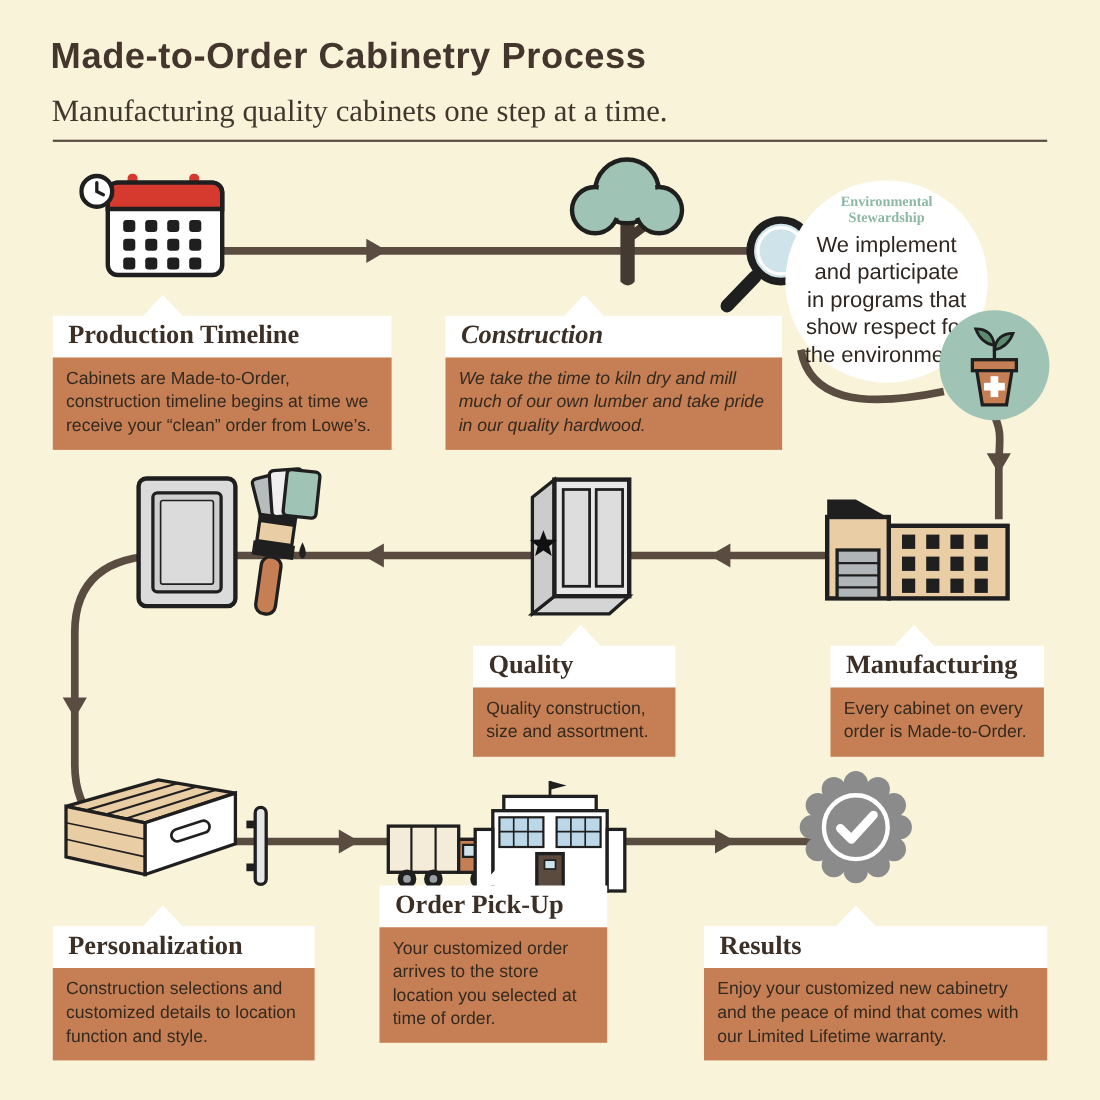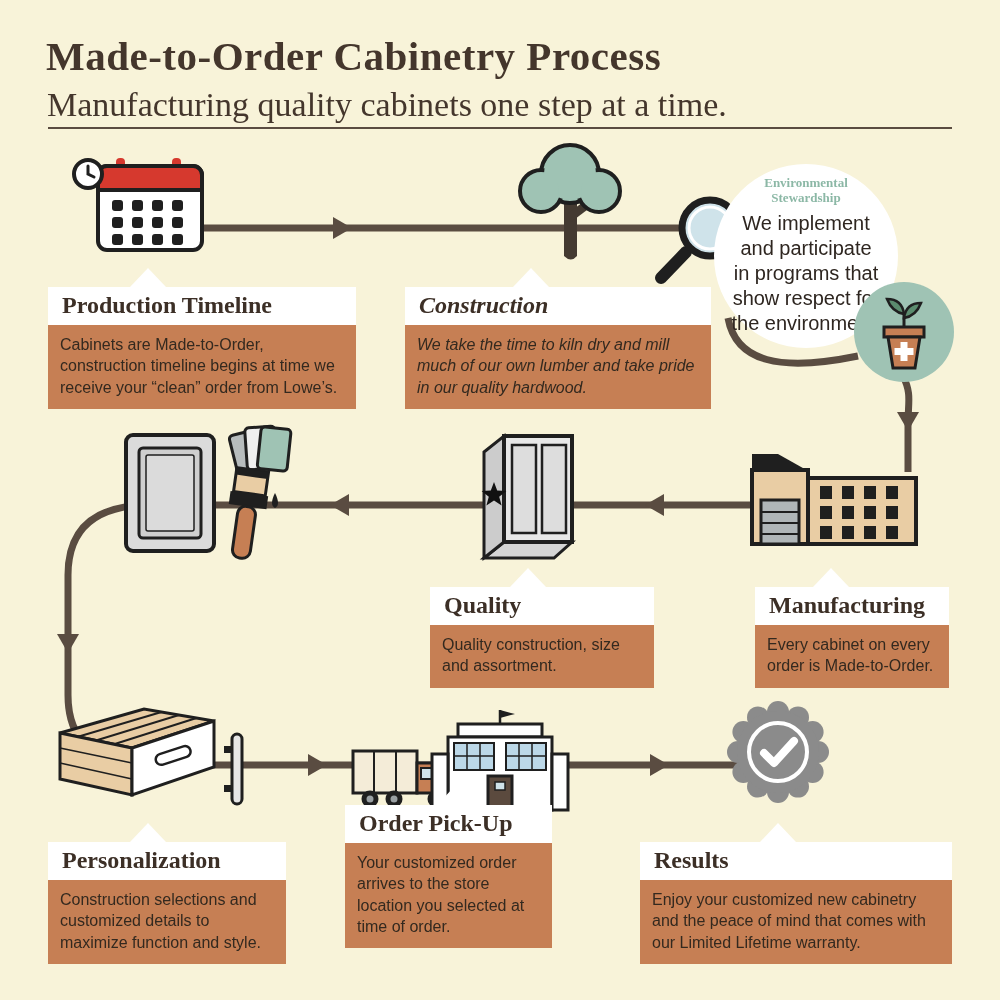--- a/index.html
+++ b/index.html
@@ -3,26 +3,26 @@
 <meta charset="utf-8">
 <style>
   * { margin:0; padding:0; box-sizing:border-box; }
   html,body { background:#ffffff; }
   .canvas {
     position:relative; width:1000px; height:1000px; background:#f8f3d9;
     font-family:"Liberation Sans", sans-serif; overflow:hidden;
   }
   .title {
     position:absolute; left:46px; top:32px;
-    font-family:Liberation Serif, serif; font-weight:700; font-size:41px;
+    font-family:Liberation Sans, sans-serif; font-weight:700; font-size:33px;
     color:#44362c; letter-spacing:0.5px;
   }
   .subtitle {
     position:absolute; left:47px; top:86px;
-    font-family:"Liberation Serif", serif; font-size:34px; color:#44362c;
+    font-family:"Liberation Serif", serif; font-size:28px; color:#44362c;
   }
   .divider { position:absolute; left:48px; top:127px; width:904px; border-top:2px solid #5a4c41; }
   .connectors { position:absolute; left:0; top:0; z-index:1; }
   .icon { position:absolute; z-index:2; line-height:0; }
   .bubble {
     position:absolute; z-index:2; background:#ffffff; border-radius:50%;
     display:flex; flex-direction:column; align-items:center; justify-content:center;
     text-align:center;
   }
   .bubble .bhead {
@@ -307,36 +307,36 @@
     <div class="body">Cabinets are Made-to-Order, construction timeline begins at time we receive your “clean” order from Lowe’s.</div>
   </div>
 
   <div class="stepbox" style="left:405px; top:287px; width:306px;font-style:italic;">
     <div class="pointer" style="left:108px;"></div>
     <div class="head">Construction</div>
     <div class="body">We take the time to kiln dry and mill much of our own lumber and take pride in our quality hardwood.</div>
   </div>
 
 
-  <div class="stepbox" style="left:430px; top:587px; width:224px;">
+  <div class="stepbox" style="left:430px; top:587px; width:184px;">
     <div class="pointer" style="left:80px;"></div>
     <div class="head">Quality</div>
     <div class="body">Quality construction, size and assortment.</div>
   </div>
 
   <div class="stepbox" style="left:755px; top:587px; width:194px;">
     <div class="pointer" style="left:58px;"></div>
     <div class="head">Manufacturing</div>
     <div class="body">Every cabinet on every order is Made-to-Order.</div>
   </div>
 
   <div class="stepbox" style="left:48px; top:842px; width:238px;">
     <div class="pointer" style="left:82px;"></div>
     <div class="head">Personalization</div>
-    <div class="body">Construction selections and customized details to maximize function and style.</div>
+    <div class="body">Construction selections and customized details to location function and style.</div>
   </div>
 
   <div class="stepbox" style="left:345px; top:805px; width:207px;">
     <div class="pointer" style="left:92px;"></div>
     <div class="head">Order Pick-Up</div>
     <div class="body">Your customized order arrives to the store location you selected at time of order.</div>
   </div>
 
   <div class="stepbox" style="left:640px; top:842px; width:312px;">
     <div class="pointer" style="left:120px;"></div>

